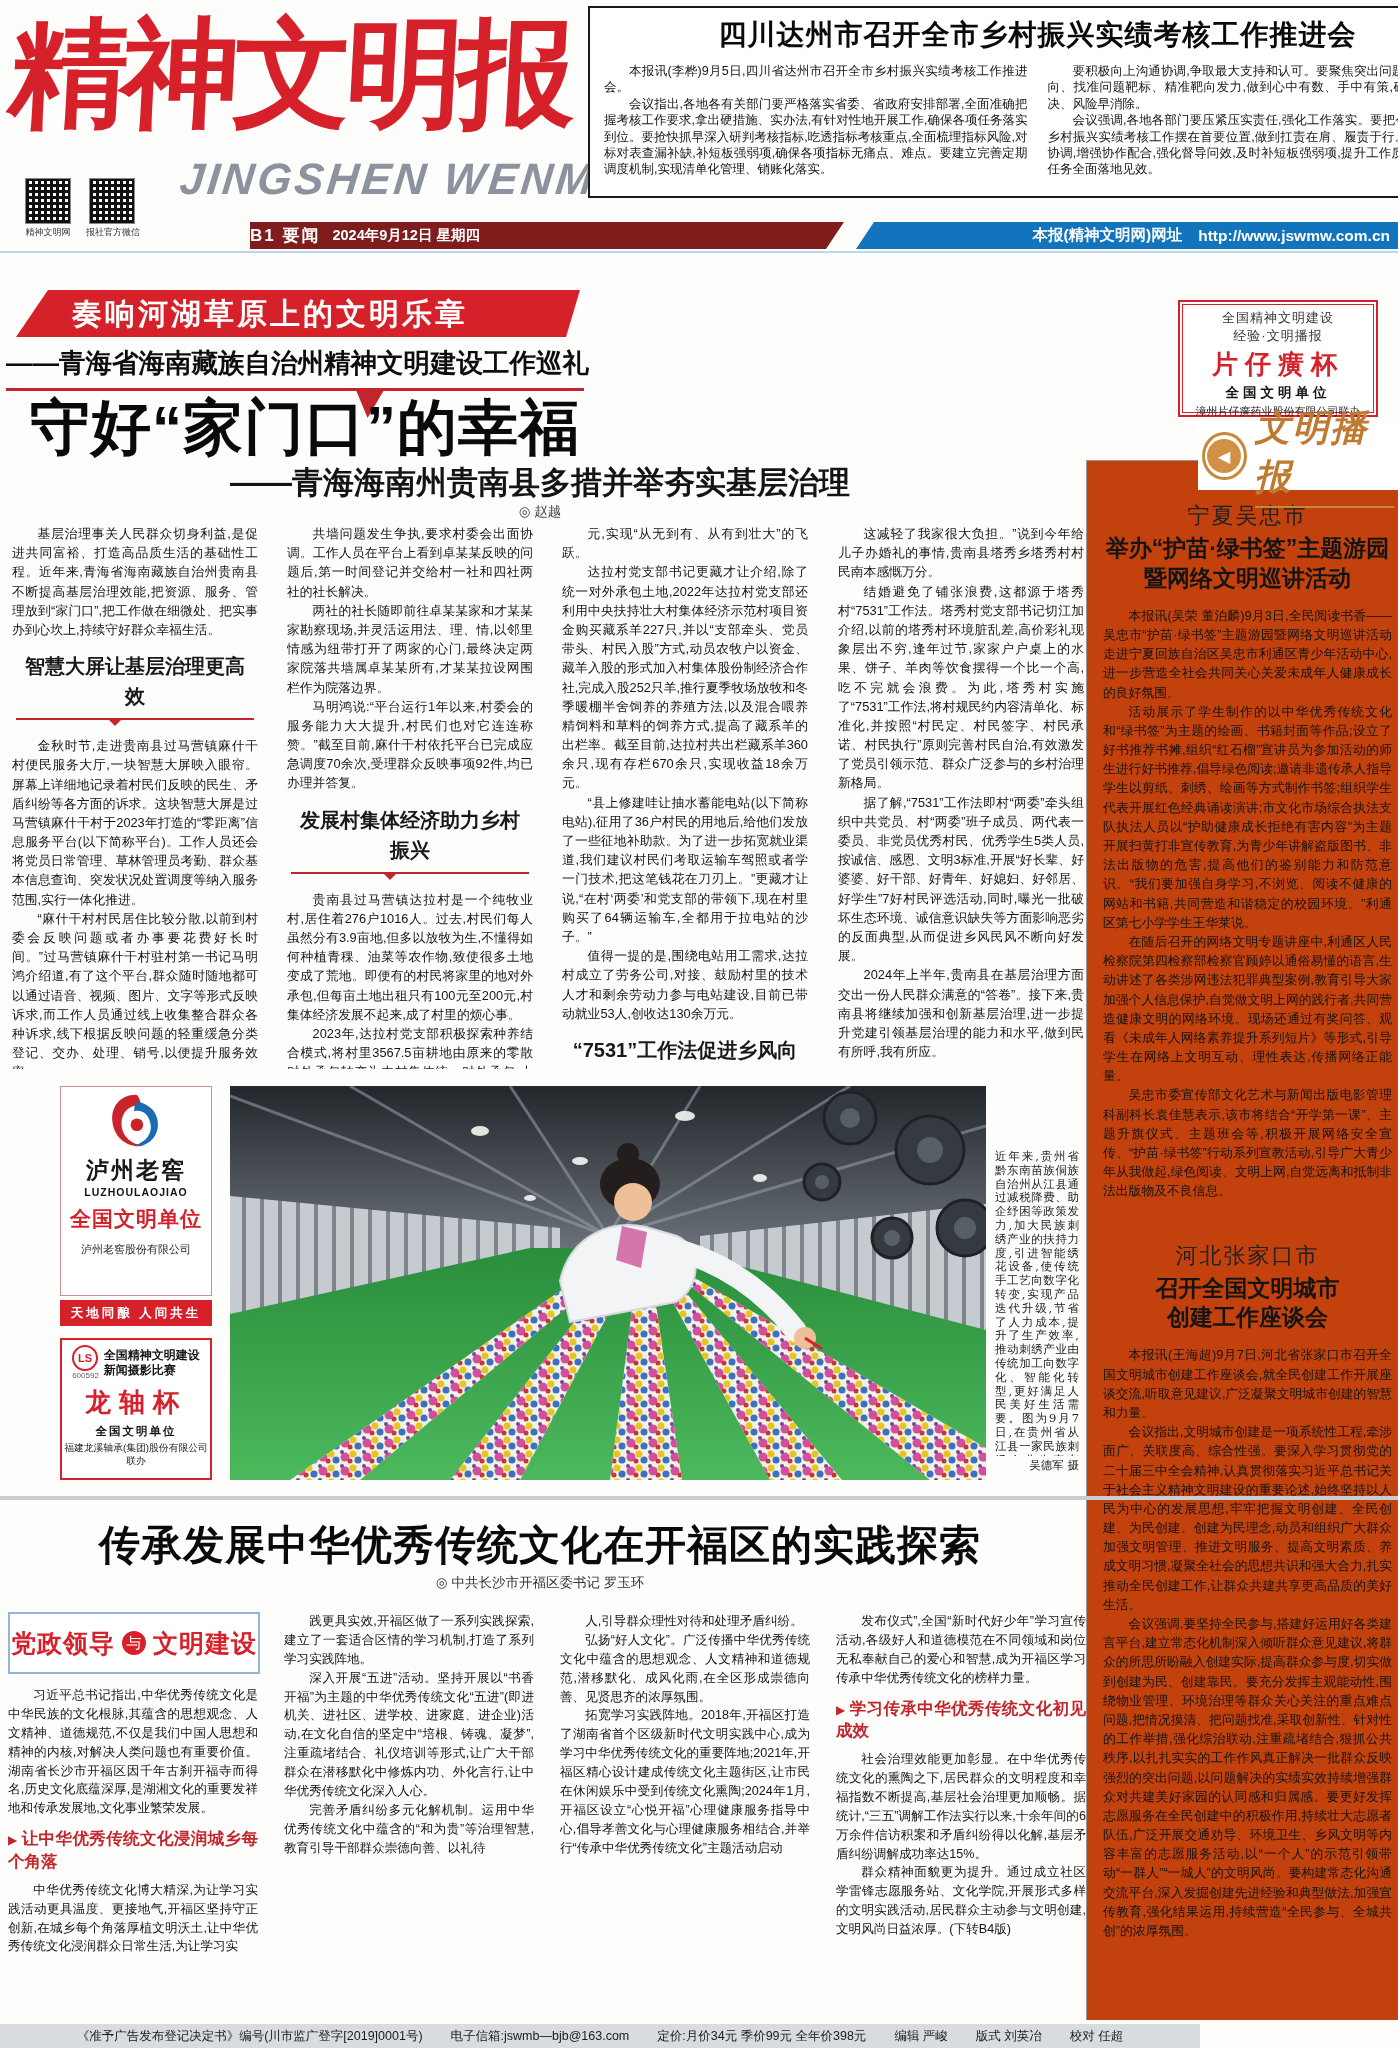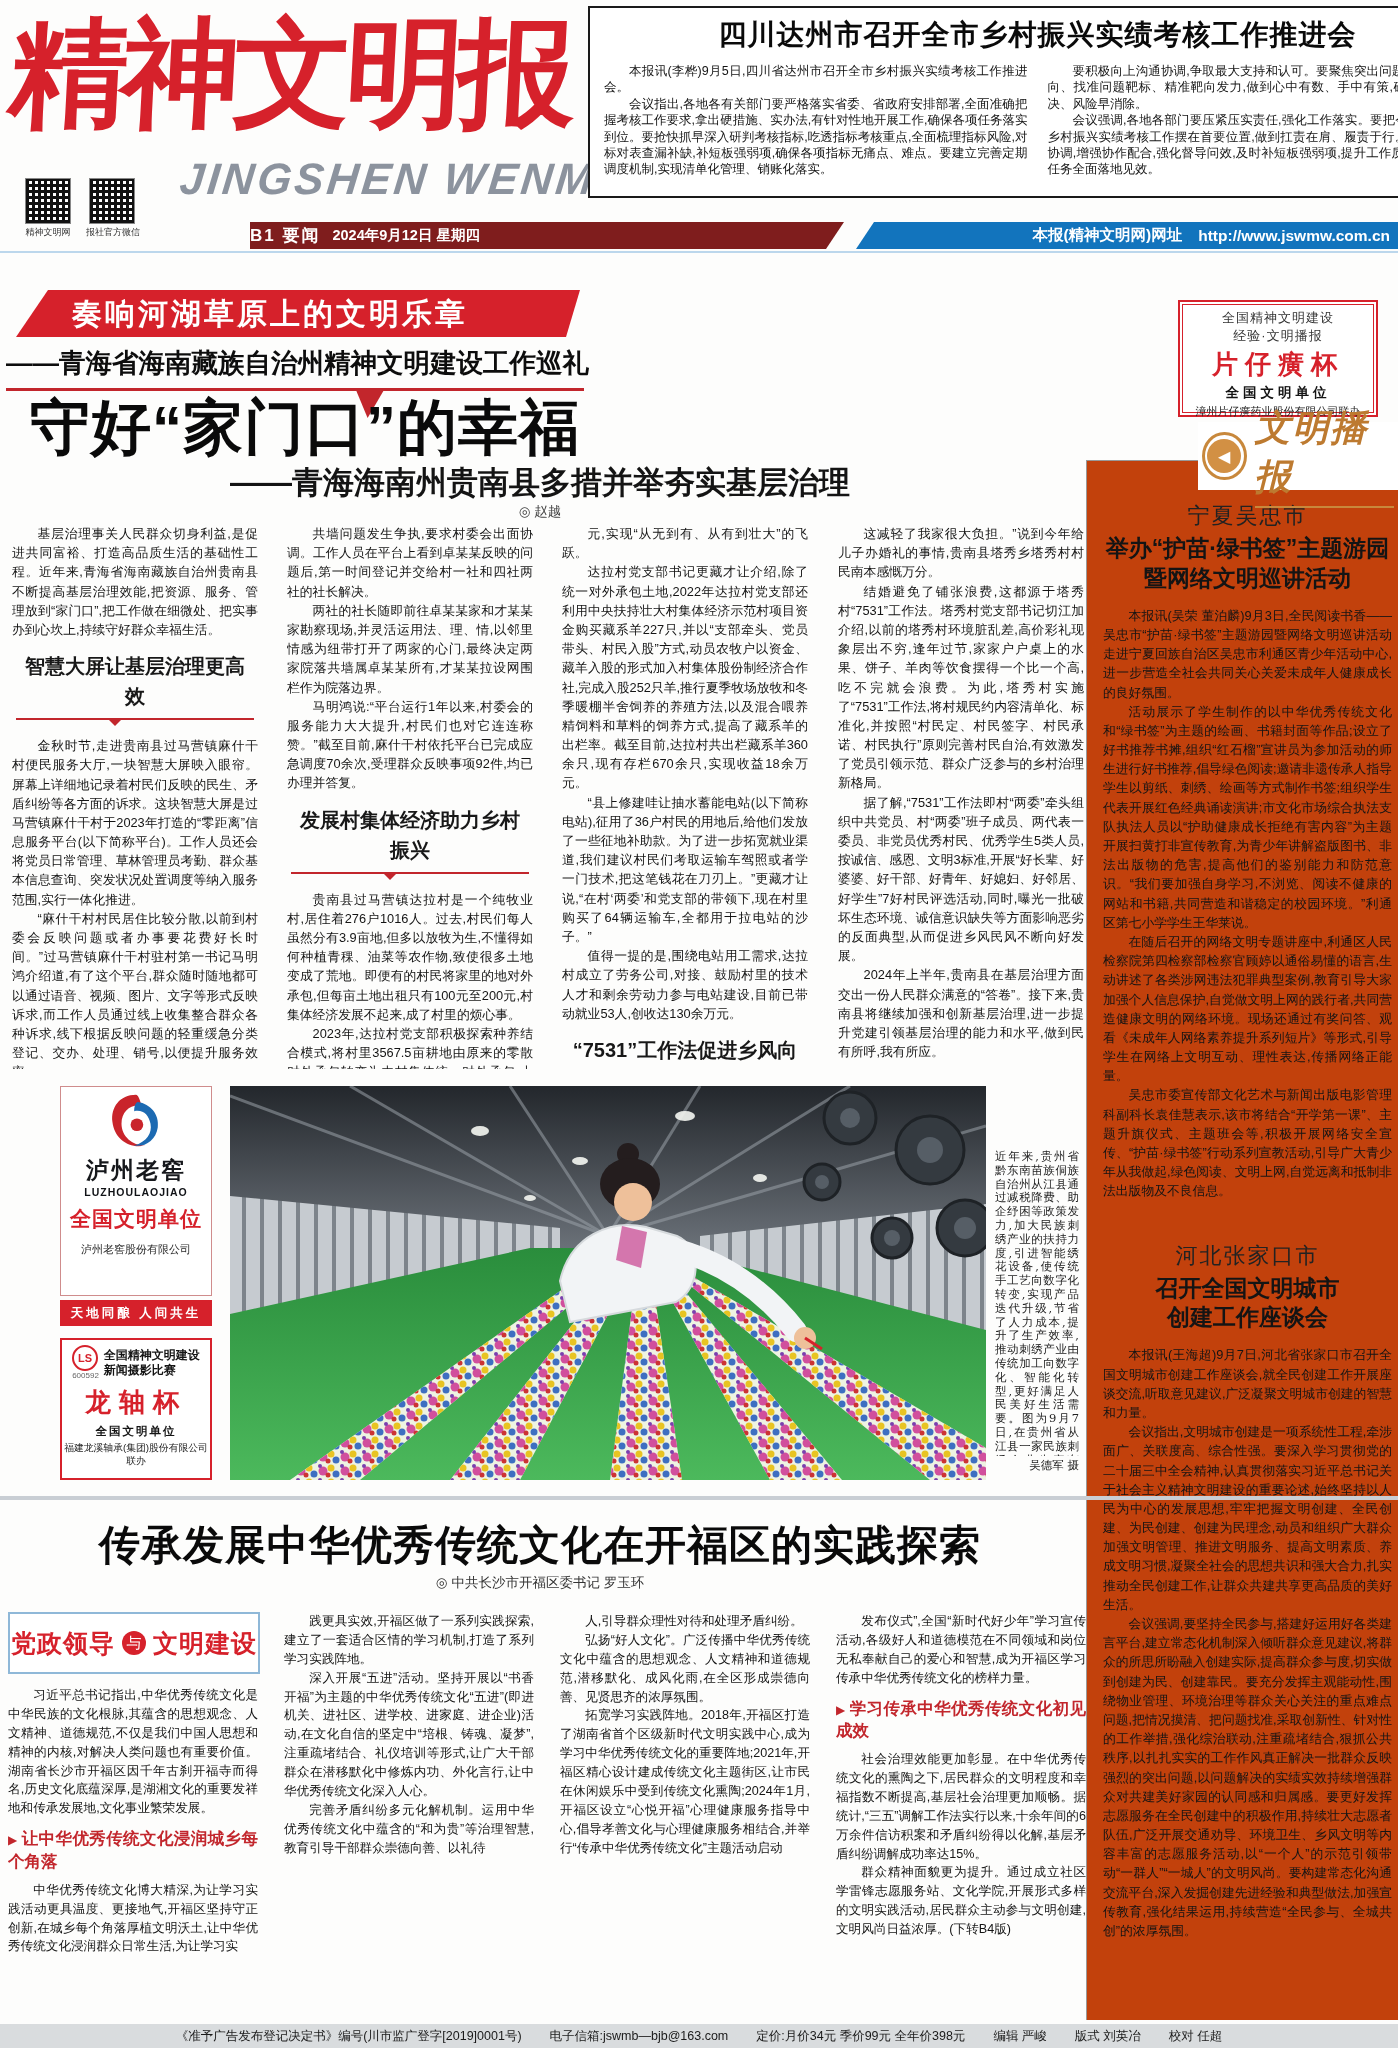--- a/index.html
+++ b/index.html
@@ -116,21 +116,21 @@
   .bb-yu{width:24px;height:24px;border-radius:50%;background:#d6212b;color:#fff;font-size:15px;
      display:flex;align-items:center;justify-content:center;}
   .bcol{width:250px;font-size:12.6px;line-height:1.5;text-align:justify;overflow:hidden;}
   #bcol1{left:8px;top:1686px;height:334px;}
   #bcol2{left:284px;top:1612px;height:406px;}
   #bcol3{left:560px;top:1612px;height:406px;}
   #bcol4{left:836px;top:1612px;height:406px;}
   .red-sub{color:#c2262c;font-weight:bold;font-size:16.5px;line-height:1.35;margin:9px 0;text-indent:0;}
   .red-sub .tri{font-size:12px;margin-right:4px;}
   
-  #footer{left:0;top:2024px;width:1398px;height:24px;background:#d9dcde;display:flex;
+  #footer{left:0;top:2024px;width:1200px;height:24px;background:#d9dcde;display:flex;
      align-items:center;justify-content:center;gap:28px;font-size:12.5px;color:#1a1a1a;white-space:nowrap;}
 </style>
 </head>
 <body>
 
 <div id="page">
 
   <div class="abs" id="masthead-cn">精神文明报</div>
   <div class="abs" id="masthead-en">JINGSHEN WENMINGBAO</div>
   <div class="abs" id="qr-area">

